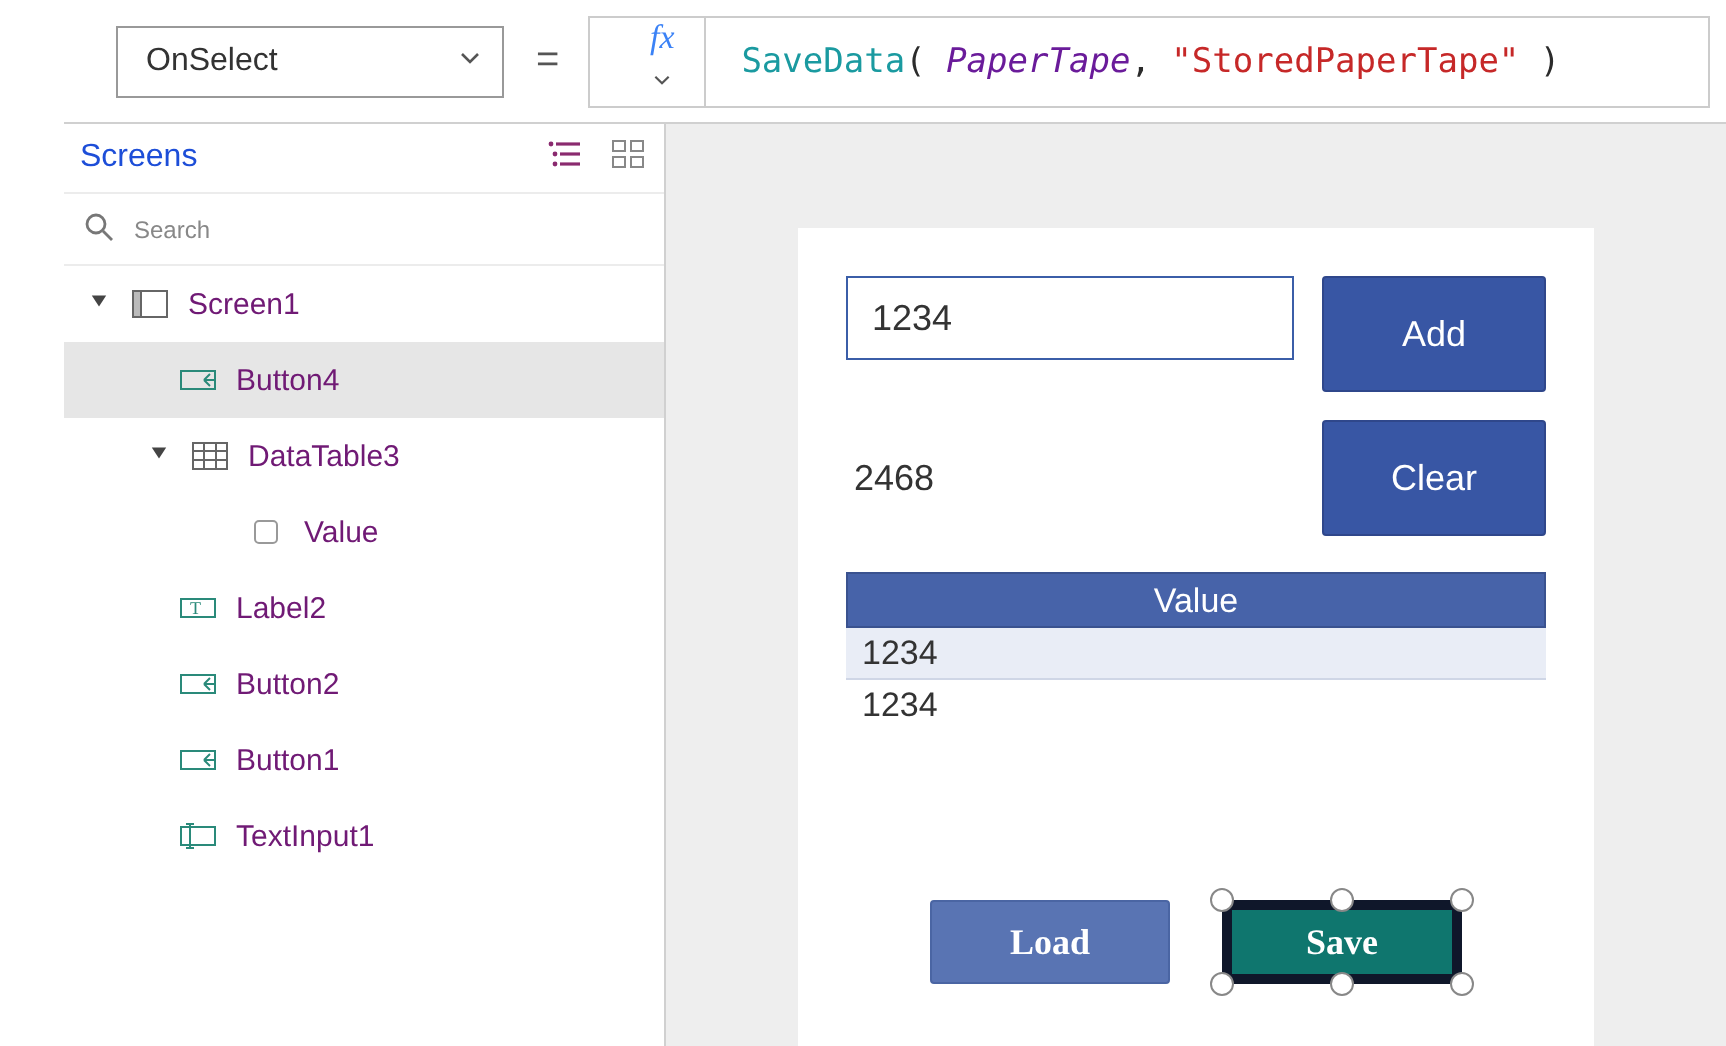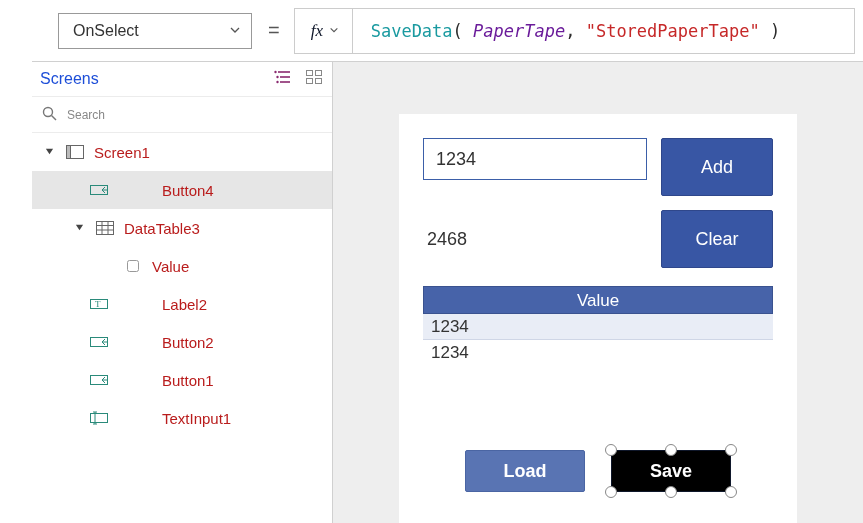--- a/index.html
+++ b/index.html
@@ -5,67 +5,67 @@
   * { box-sizing: border-box; margin: 0; padding: 0; }
   html, body { width: 863px; height: 523px; font-family: "Segoe UI", Arial, sans-serif; font-size: 14px; color: #333; background: #fff; overflow: hidden; }
   .root { display: flex; flex-direction: column; width: 100%; height: 100%; padding-left: 32px; }
 
   
   .topbar { display: flex; align-items: center; height: 62px; padding: 0 8px 0 26px; border-bottom: 1px solid #d0d0d0; }
   .prop-select { display: flex; align-items: center; justify-content: space-between; width: 194px; height: 36px; border: 1px solid #999; padding: 0 10px 0 14px; background: #fff; font-size: 16px; }
   .prop-select .chev { color: #555; }
   .eq { margin: 0 14px 0 16px; font-size: 20px; color: #555; }
   .fx-bar { display: flex; flex: 1; height: 46px; border: 1px solid #ccc; background: #fff; align-items: center; }
-  .fx-label { display: flex; align-items: center; width: 58px; padding-left: 16px; color: #0f172a; font-style: italic; font-family: Georgia, 'Times New Roman', serif; font-size: 17px; border-right: 1px solid #ccc; height: 100%; gap: 6px; }
+  .fx-label { display: flex; align-items: center; width: 58px; padding-left: 16px; color: #3b82f6; font-style: italic; font-family: Georgia, 'Times New Roman', serif; font-size: 17px; border-right: 1px solid #ccc; height: 100%; gap: 6px; flex-direction: column; }
   .fx-label .chev { font-size: 11px; font-style: normal; }
   .fx-content { padding-left: 18px; font-family: Consolas, monospace; font-size: 17px; }
   .fx-content .fn { color: #1a9aa0; }
   .fx-content .ident { color: #6a1b9a; font-style: italic; }
   .fx-content .punct { color: #2b2b2b; }
   .fx-content .str { color: #c62828; }
 
   
   .main { display: flex; flex: 1; min-height: 0; }
   .side { width: 301px; border-right: 1px solid #d0d0d0; display: flex; flex-direction: column; background: #fff; }
   .side-header { display: flex; align-items: center; height: 35px; padding: 0 10px 0 8px; font-size: 16px; color: #1d4ed8; border-bottom: 1px solid #ececec; }
   .side-header .title { flex: 1; }
   .view-icons { display: flex; gap: 14px; }
   .view-icons svg {  }
   .search-row { display: flex; align-items: center; height: 36px; padding: 0 10px; border-bottom: 1px solid #ececec; }
   .search-row input { border: none; outline: none; flex: 1; font-size: 12px; color: #333; padding-left: 10px; }
   .search-row input::placeholder { color: #888; }
 
-  .tree { flex: 1; overflow: auto; font-size: 15px; color: #b91c1c; }
+  .tree { flex: 1; overflow: auto; font-size: 15px; color: #701a75; }
   .tree .row { display: flex; align-items: center; height: 38px; padding-right: 8px; }
   .tree .row.selected { background: #e6e6e6; }
   .tree .arrow { width: 14px; text-align: center; color: #444; font-size: 11px; }
   .tree .icon { width: 18px; height: 14px; display: inline-flex; align-items: center; justify-content: center; margin-right: 10px; }
   .tree .label {  }
   .pad-0 { padding-left: 10px; }
-  .pad-1 { padding-left: 58px; gap: 44px; }
+  .pad-1 { padding-left: 58px; }
   .pad-2 { padding-left: 40px; }
   .pad-3 { padding-left: 92px; }
 
   
   .canvas-wrap { flex: 1; background: #eeeeee; display: flex; justify-content: center; align-items: flex-start; padding-top: 52px; }
   .phone { width: 398px; height: 410px; background: #fff; padding: 24px 24px 0 24px; position: relative; }
   .row1 { display: flex; gap: 14px; }
   .row2 { display: flex; gap: 14px; margin-top: 14px; align-items: center; }
   .input-box { flex: 1; height: 42px; border: 1px solid #3b5ea8; display: flex; align-items: center; padding: 0 12px; font-size: 18px; color: #333; }
   .result-text { flex: 1; font-size: 18px; color: #333; padding-left: 4px; }
   .pbtn { width: 112px; height: 58px; background: #3856a4; color: #fff; font-size: 18px; font-weight: 400; display: flex; align-items: center; justify-content: center; border: 1px solid #2f478b; border-radius: 2px; }
   .table { margin-top: 18px; }
   .table-header { background: #4763a9; color: #fff; font-size: 17px; text-align: center; height: 28px; line-height: 28px; border: 1px solid #3a528f; }
   .table-row { height: 26px; line-height: 26px; padding: 0 8px; font-size: 17px; color: #333; }
   .table-row.sel { background: #e9edf6; border-bottom: 1px solid #cfd6e6; }
 
-  .bottom-buttons { position: absolute; bottom: 32px; left: 0; right: 0; display: flex; justify-content: center; gap: 26px; }
+  .bottom-buttons { position: absolute; bottom: 32px; left: 0; right: 0; display: flex; justify-content: center; gap: 26px; font-family: Liberation Serif, serif; }
   .btn2 { width: 120px; height: 42px; color: #fff; font-size: 18px; font-weight: 600; display: flex; align-items: center; justify-content: center; border-radius: 2px; }
   .btn-load { background: #5974b3; border: 1px solid #4a65a3; }
-  .btn-save { background: #000000; border: 1px solid #0f172a; }
+  .btn-save { background: #0f766e; border: 5px solid #0f172a; }
 
   
   .sel-wrap { position: relative; }
   .handle { position: absolute; width: 12px; height: 12px; background: #fff; border: 1px solid #888; border-radius: 50%; }
 </style>
 </head>
 <body>
 
 <div class="root">
 

